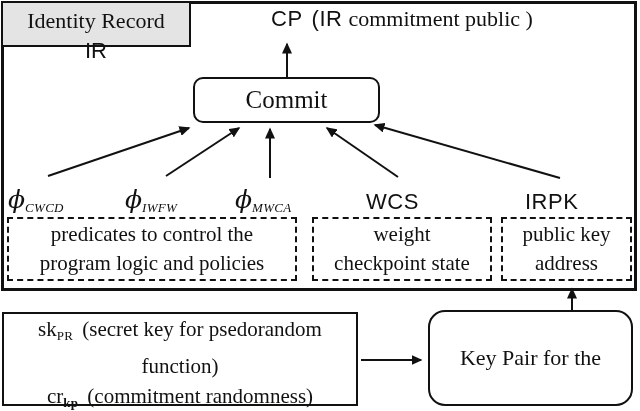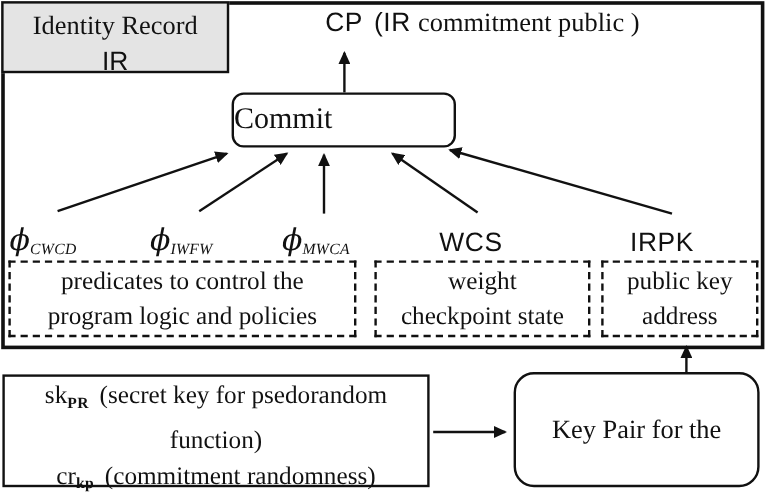--- a/index.html
+++ b/index.html
@@ -6,44 +6,44 @@
   #canvas{
     position:relative;width:640px;height:411px;background:#ffffff;
     font-family:"Liberation Serif","DejaVu Serif",serif;color:#111;
     overflow:hidden;
   }
   .abs{position:absolute;box-sizing:border-box;}
   .serif{font-family:"Liberation Serif","DejaVu Serif",serif;}
   .sans{font-family:"Liberation Sans","DejaVu Sans",sans-serif;}
   .outer-box{left:1px;top:1px;width:636px;height:290px;border:3px solid #111;}
   .gray-box{
-    left:1px;top:1px;width:190px;height:60px;border:2px solid #111;
+    left:1px;top:1px;width:190px;height:46px;border:2px solid #111;
     background:#e4e4e4;text-align:center;font-size:22px;line-height:30px;
     padding-top:3px;
   }
   .cp-label{left:271px;top:6px;font-size:22px;white-space:nowrap;}
   .cp-label .sans{letter-spacing:.5px;}
   .commit-box{
     left:193px;top:77px;width:187px;height:46px;border:2px solid #111;
-    border-radius:10px;background:#fff;text-align:left;
+    border-radius:10px;background:#fff;text-align:center;
     font-size:25px;line-height:42px;
   }
   .phi{font-size:25px;font-style:italic;font-family:"DejaVu Serif",serif;white-space:nowrap;}
   .phi sub{font-size:13px;font-style:italic;font-family:"Liberation Serif","DejaVu Serif",serif;
     vertical-align:-4px;letter-spacing:.3px;}
   .tag{font-size:22px;letter-spacing:.5px;}
   .dashed-box{
     border:2px dashed #111;text-align:center;font-size:21px;line-height:29px;
     padding-top:1px;top:217px;height:64px;background:#fff;
   }
   .secrets-box{
     left:2px;top:312px;width:356px;height:94px;border:2px solid #111;
     text-align:center;font-size:21px;line-height:30px;background:#fff;
   }
-  .secrets-box sub{font-size:13px;vertical-align:-4px;letter-spacing:.3px;font-weight:bold;}
+  .secrets-box sub{font-size:13px;vertical-align:-4px;letter-spacing:.3px;}
   .secrets-box .sub-bold{font-weight:bold;}
   .gap-left{margin-left:9px;}
   .keypair-box{
     left:428px;top:310px;width:205px;height:96px;border:2px solid #111;
     border-radius:17px;text-align:center;font-size:22px;line-height:31px;
     padding-top:30px;background:#fff;
   }
   svg.connectors{position:absolute;left:0;top:0;pointer-events:none;}
 </style>
 </head>

